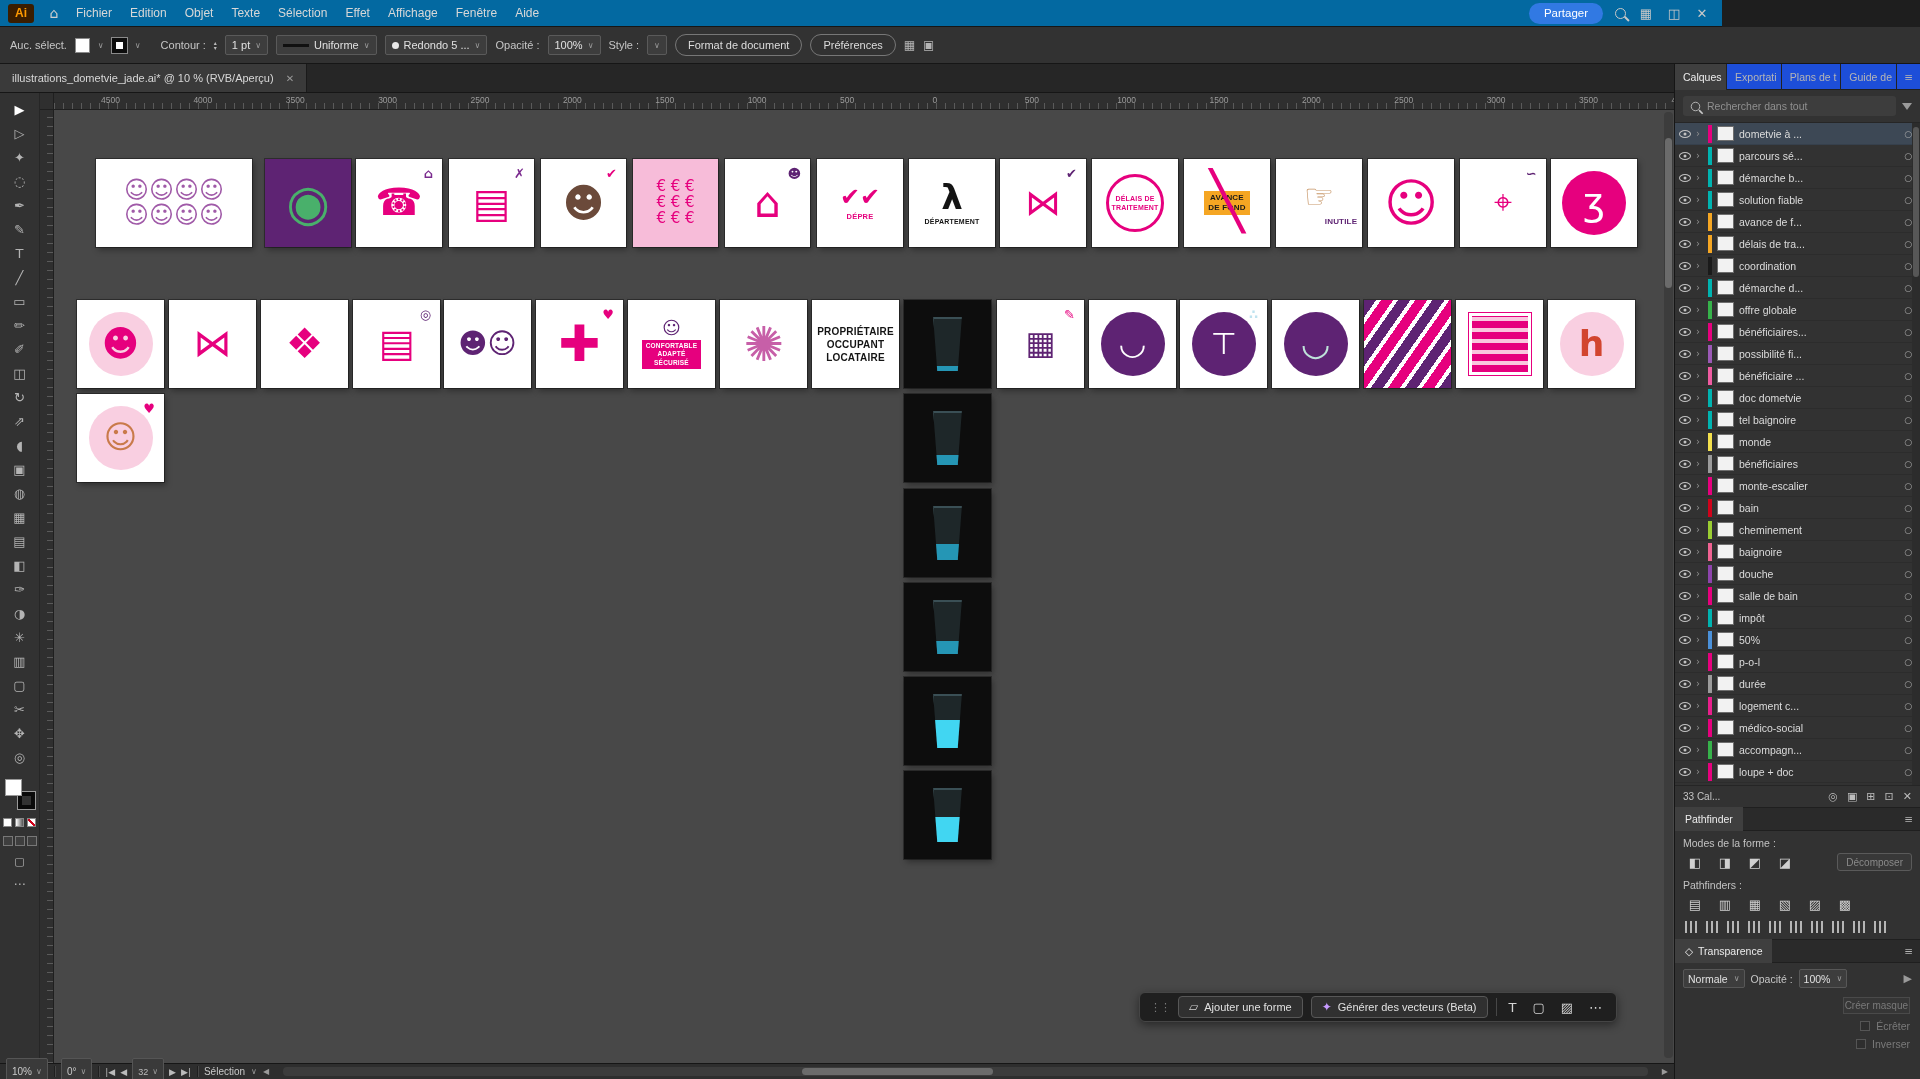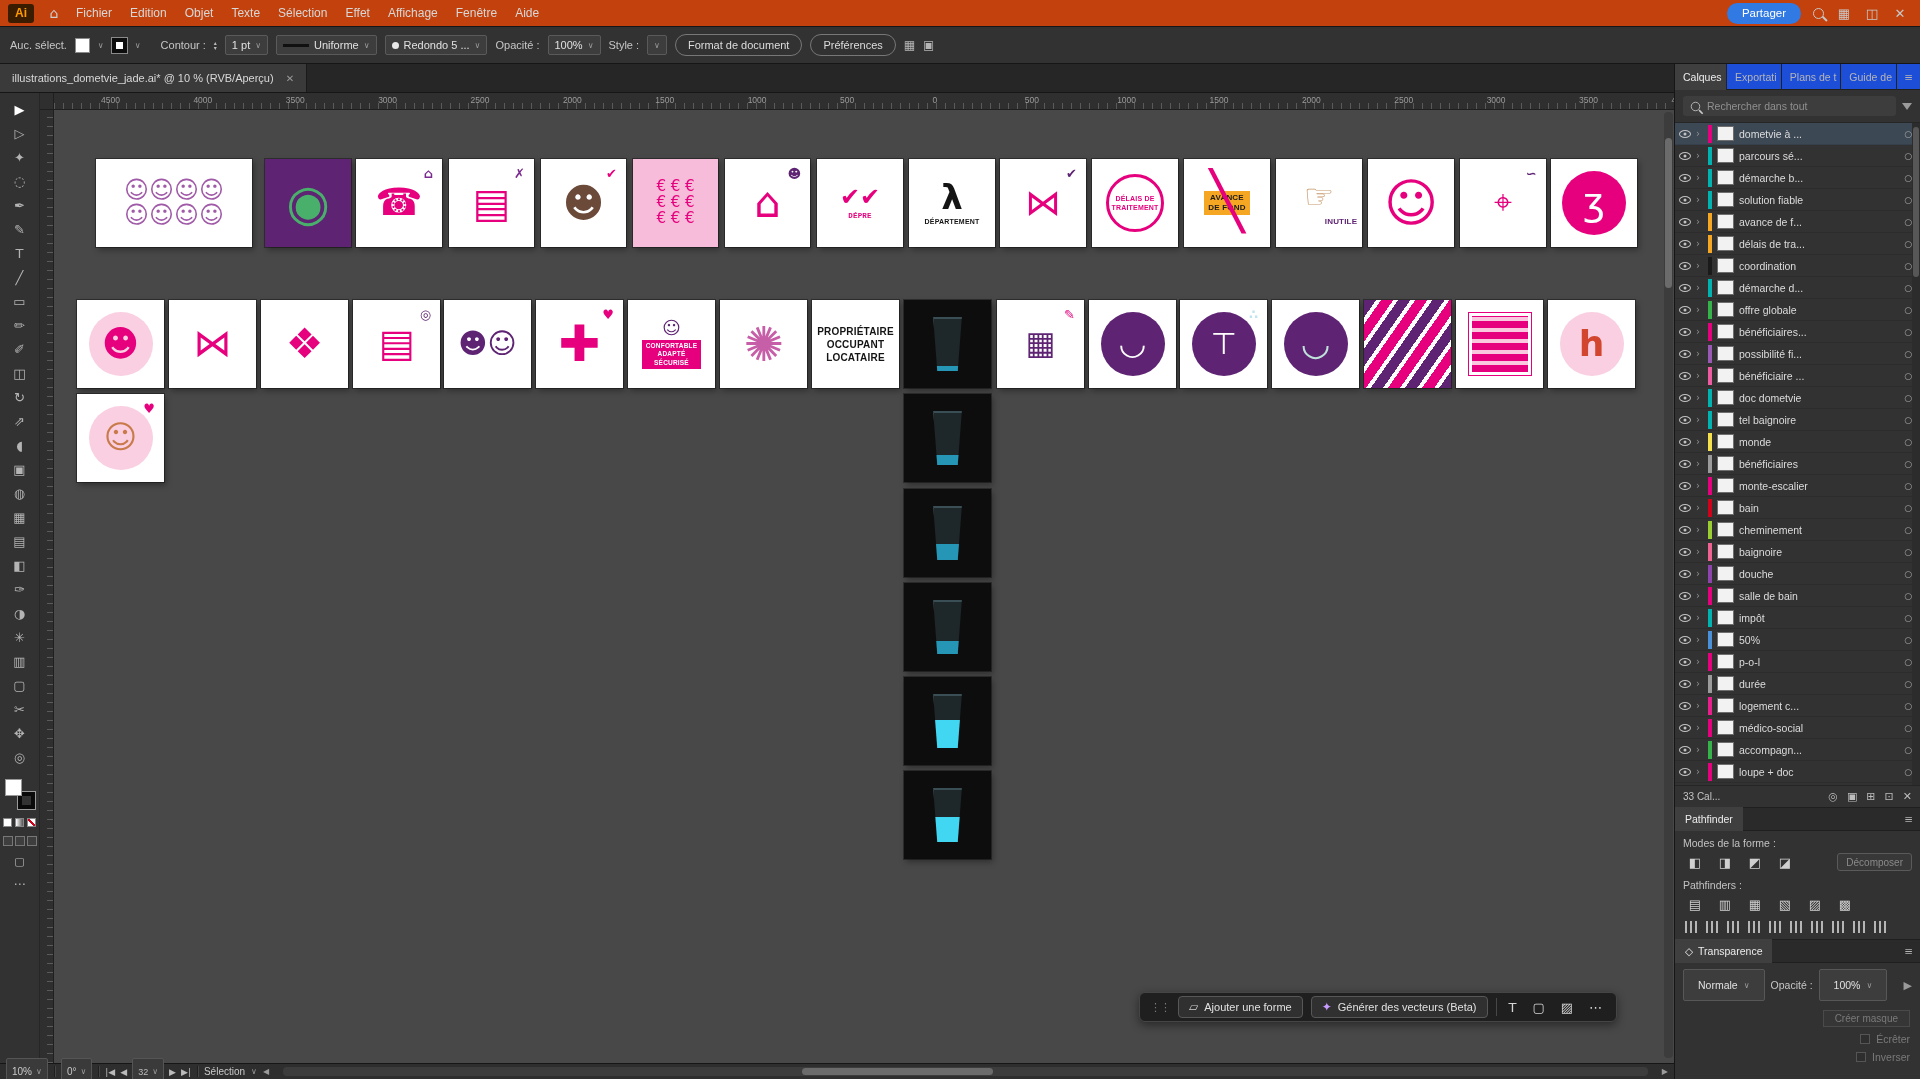--- a/index.html
+++ b/index.html
@@ -1,21 +1,21 @@
 <!DOCTYPE html>
 <html><head>
 <meta charset="utf-8">
 <style>
   *{margin:0;padding:0;box-sizing:border-box}
   body{width:1920px;height:1079px;position:relative;overflow:hidden;background:#1e1e1e;
        font-family:"Liberation Sans","DejaVu Sans",sans-serif;color:#d6d6d6;font-size:12px}
   .ic{font-family:"DejaVu Sans",sans-serif}
 
   
-  .menubar{position:absolute;left:0;top:0;width:1920px;height:27px;background:#c2410c;
+  .menubar{position:absolute;left:0;top:0;width:1722px;height:27px;background:#0369a1;
            display:flex;align-items:center;border-bottom:1px solid #161616;z-index:40}
   .ai-logo{width:26px;height:19px;background:#3a1d00;color:#ff9a00;font-weight:bold;font-size:12px;
            display:flex;align-items:center;justify-content:center;border-radius:3px;margin:0 7px 0 8px}
   .home-btn{width:26px;text-align:center;color:#cfcfcf;font-size:14px}
   .menu-item{padding:0 9px;height:27px;line-height:27px;color:#d8d8d8;font-size:12px;cursor:default}
   .mb-right{margin-left:auto;display:flex;align-items:center;gap:12px;padding-right:12px}
   .share-btn{background:#3179e3;color:#fff;border:none;border-radius:11px;height:21px;padding:0 15px;font-size:11.5px}
   .mb-ic{color:#c8c8c8;font-size:13px;width:16px;text-align:center}
   .search-icon{position:relative;width:11px;height:11px;border:1.5px solid #c8c8c8;border-radius:50%;display:inline-block}
   .search-icon::after{content:"";position:absolute;width:6px;height:1.5px;background:#c8c8c8;transform:rotate(45deg);right:-5px;bottom:-2px}
@@ -138,24 +138,24 @@
   .lf-ic{font-size:11px;color:#bdbdbd;background:none;border:none;font-family:"DejaVu Sans",sans-serif}
   .section-title{display:flex;align-items:center;height:24px;background:#2a2a2a;border-top:1px solid #1f1f1f;border-bottom:1px solid #1f1f1f}
   .section-tab{background:#3f3f3f;height:24px;display:flex;align-items:center;gap:5px;padding:0 10px;color:#ececec}
   .pf-label{padding:6px 8px 2px;color:#c2c2c2}
   .pf-row{display:flex;align-items:center;gap:6px;padding:2px 8px}
   .pf-ic{width:24px;height:18px;display:flex;align-items:center;justify-content:center;color:#d0d0d0;font-size:13px;background:none;border:none;font-family:"DejaVu Sans",sans-serif}
   .pf-expand{margin-left:auto;height:18px;border:1px solid #5a5a5a;border-radius:3px;background:#383838;color:#8a8a8a;font-size:10px;padding:0 8px}
   .bars-row{display:flex;gap:8px;padding:6px 10px}
   .bars{width:13px;height:12px;border:none;background:repeating-linear-gradient(90deg,#b5b5b5 0 2px,transparent 2px 5px)}
   .trans-row{display:flex;align-items:center;gap:6px;padding:6px 8px}
-  .t-select{display:flex;align-items:center;gap:6px;background:#3d3d3d;border:1px solid #575757;border-radius:2px;height:32px;padding:0 14px;color:#e0e0e0;white-space:nowrap}
+  .t-select{display:flex;align-items:center;gap:6px;background:#3d3d3d;border:1px solid #575757;border-radius:2px;height:19px;padding:0 4px;color:#e0e0e0;white-space:nowrap}
   .t-next{margin-left:auto;color:#9a9a9a;font-size:11px}
   .disabled-row{display:flex;align-items:center;gap:6px;padding:3px 10px;color:#7a7a7a;justify-content:flex-end}
-  .d-btn{border:1px solid #4a4a4a;border-radius:0;background:#363636;color:#7a7a7a;height:17px;padding:0 11px;font-size:10px}
+  .d-btn{border:1px solid #4a4a4a;border-radius:0;background:#363636;color:#7a7a7a;height:17px;padding:0 1px;font-size:10px}
   .d-check{width:10px;height:10px;border:1px solid #555;background:#2e2e2e;flex:0 0 auto}
 </style>
 </head>
 <body>
 
 <nav class="menubar">
   <span class="ai-logo">Ai</span>
   <span class="home-btn ic">⌂</span>
 
     <span class="menu-item">Fichier</span>
@@ -457,21 +457,21 @@
         <span class="a-icon" style="color: rgb(230, 0, 126); font-size: 15px;">€ € €
 € € €
 € € €</span>
       </div>
       <div class="artboard" style="left: 671px; top: 49px; width: 85px;">
         <span class="a-icon" style="color: rgb(230, 0, 126); font-size: 42px;">⌂</span>
         <span class="a-badge" style="color: rgb(94, 35, 115);">☻</span>
       </div>
       <div class="artboard" style="left: 763px; top: 49px; width: 86px;">
         <span class="a-icon" style="color: rgb(230, 0, 126); font-size: 24px;">✔✔</span>
-        <div class="a-label" style="color: rgb(230, 0, 126); font-family: Liberation Mono, monospace;">DÉPRE</div>
+        <div class="a-label" style="color: rgb(230, 0, 126);">DÉPRE</div>
       </div>
       <div class="artboard" style="left: 855px; top: 49px; width: 86px;">
         <span class="a-icon" style="color: rgb(20, 20, 20); font-size: 34px; font-weight: bold;">λ</span>
         <div class="a-label" style="color: rgb(20, 20, 20); font-size: 7px;">DÉPARTEMENT</div>
       </div>
       <div class="artboard" style="left: 946px; top: 49px; width: 86px;">
         <span class="a-icon" style="color: rgb(230, 0, 126); font-size: 36px;">⋈</span>
         <span class="a-badge" style="color: rgb(94, 35, 115);">✔</span>
       </div>
       <div class="artboard" style="left: 1038px; top: 49px; width: 86px;">

